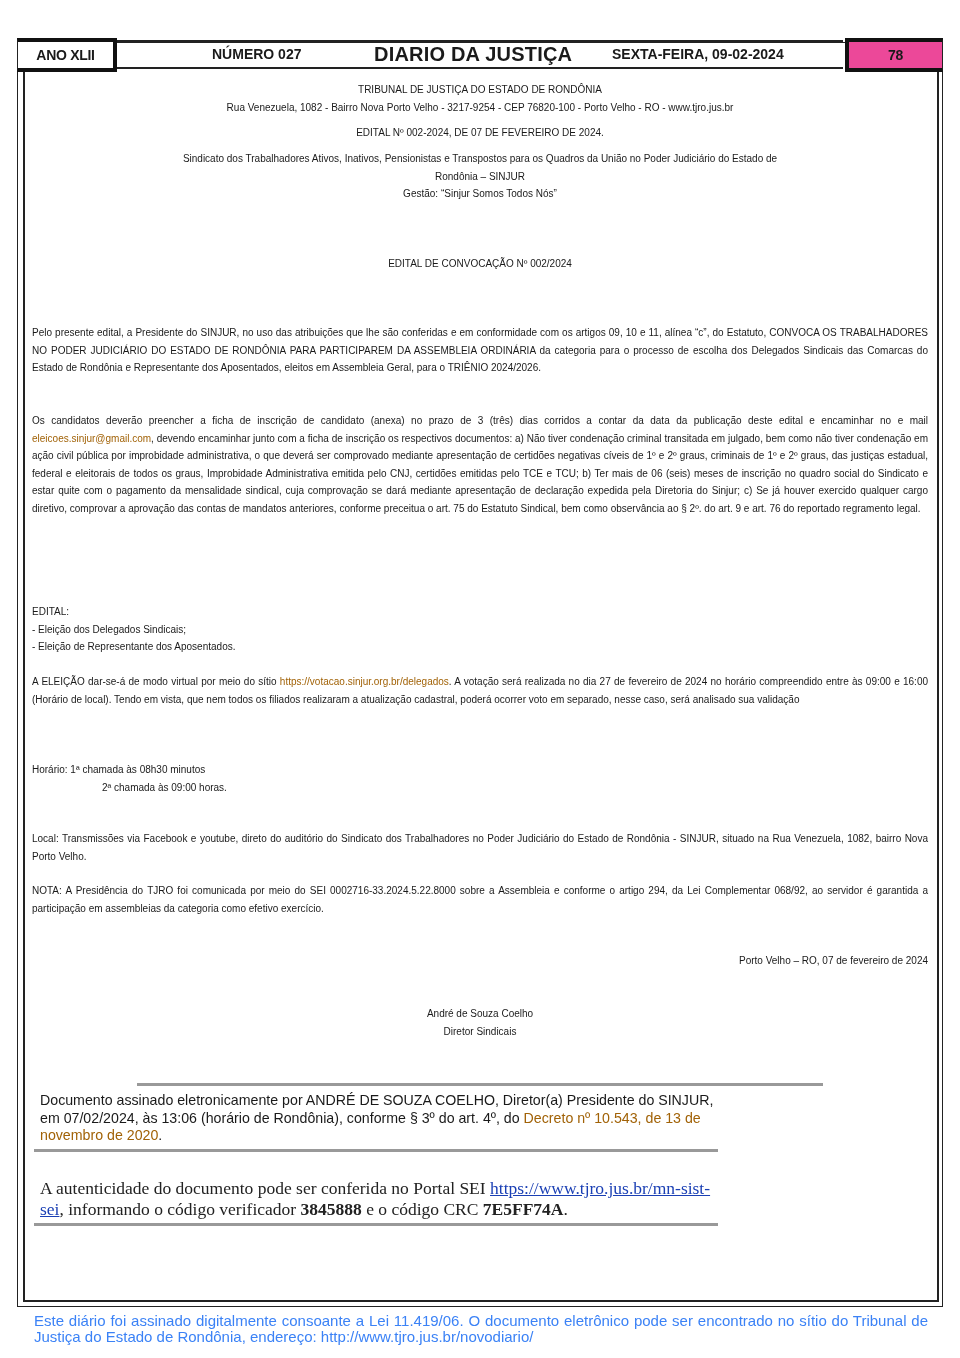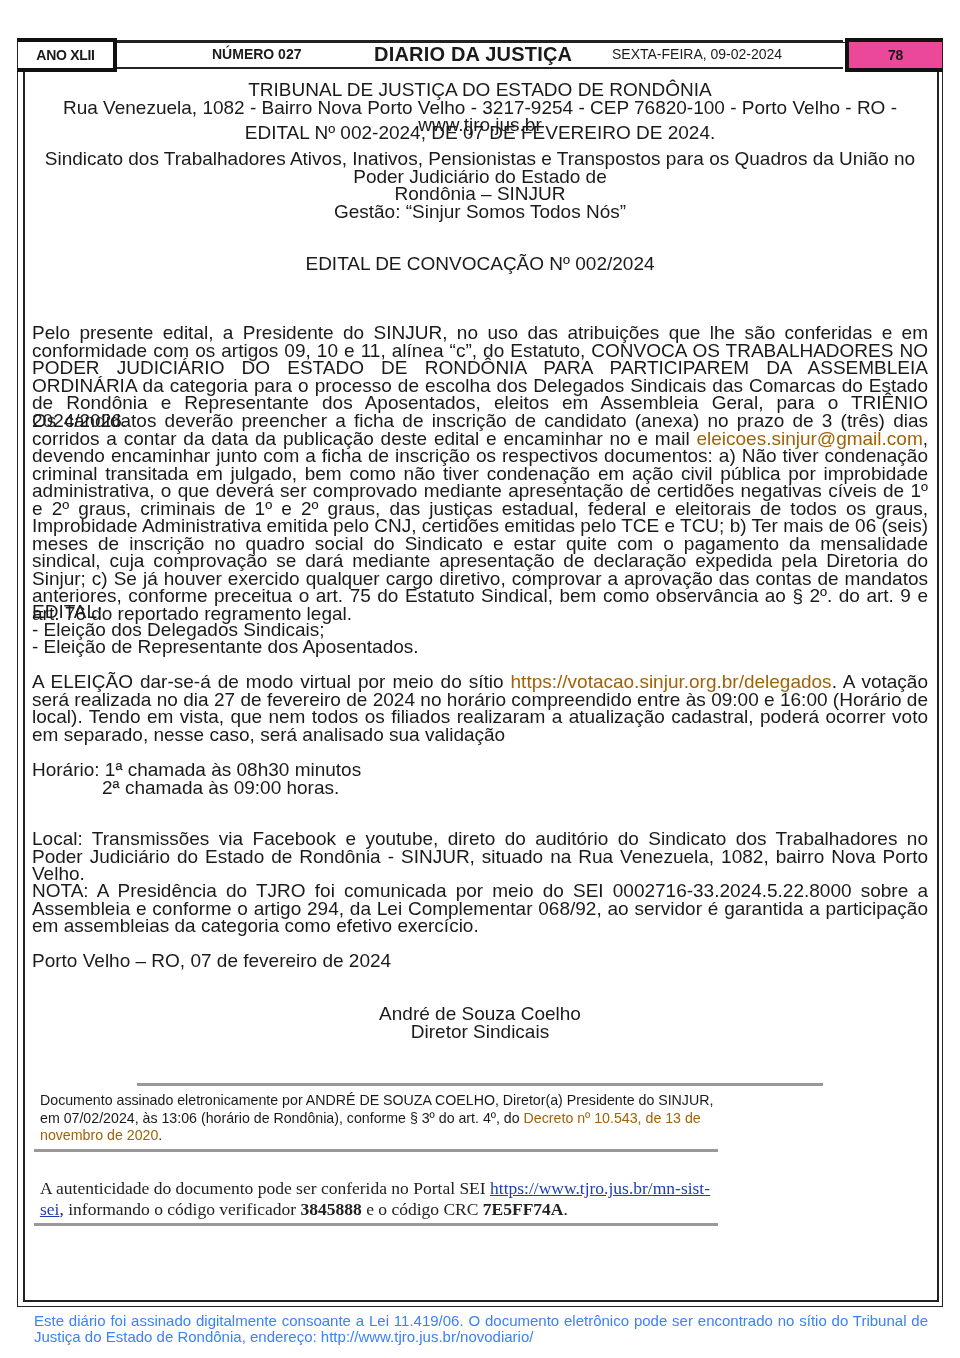--- a/index.html
+++ b/index.html
@@ -11,28 +11,28 @@
 
   
   .header { position: absolute; left: 17px; top: 38px; width: 926px; height: 34px; }
   .header-line-top { position: absolute; left: 100px; right: 100px; top: 2px; height: 2px; background: #222; }
   .header-line-bot { position: absolute; left: 100px; right: 100px; top: 29px; height: 2px; background: #222; }
   .box-left { position: absolute; left: 0px; top: 0px; width: 100px; height: 34px; box-sizing: border-box; border-top: 4px solid #111; border-right: 4px solid #111; border-bottom: 4px solid #111; border-left: 1px solid #222; background:#fff; }
   .box-right { position: absolute; right: 0px; top: 0px; width: 98px; height: 34px; box-sizing: border-box; border-top: 4px solid #111; border-left: 4px solid #111; border-bottom: 4px solid #111; border-right: 1px solid #222; background:#ec4899; }
   .box-left span, .box-right span { display:block; text-align:center; font-weight: bold; font-size: 14px; line-height: 26px; letter-spacing: -0.3px; }
   .hdr-num { position: absolute; left: 183px; top: 8px; font-weight: bold; font-size: 14px; padding-left: 12px; }
   .hdr-title { position: absolute; left: 357px; top: 5px; font-weight: bold; font-size: 20px; letter-spacing: 0.2px; }
-  .hdr-date { position: absolute; left: 595px; top: 8px; font-weight: normal; font-size: 14px; }
+  .hdr-date { position: absolute; left: 595px; top: 8px; font-weight: bold; font-size: 14px; }
   .center { text-align: center; }
   .just { text-align: justify; }
-  .right { text-align: left; }
+  .right { text-align: right; }
   .link { color: #a16207; }
   p { margin: 0; }
 
-  .blk { position: absolute; left: 32px; width: 896px; font-size: 19px; line-height: 17.5px; }
+  .blk { position: absolute; left: 32px; width: 896px; font-size: 10px; line-height: 17.5px; }
 
   .sig-line-top { position: absolute; left: 137px; top: 1083px; width: 686px; height: 3px; background: #999; }
   .sig-line-mid { position: absolute; left: 34px; top: 1149px; width: 684px; height: 3px; background: #999; }
   .sig-line-bot { position: absolute; left: 34px; top: 1223px; width: 684px; height: 3px; background: #999; }
   .sig-text { position: absolute; left: 40px; top: 1092px; width: 690px; font-size: 14.2px; line-height: 17.5px; }
   .auth-text { position: absolute; left: 40px; top: 1178px; width: 690px; font-family: "Liberation Serif", serif; font-size: 17.5px; line-height: 21px; color:#222; }
   .auth-text a { color: #1a3fb4; text-decoration: underline; }
 
   .footer { position: absolute; left: 34px; top: 1313px; width: 894px; font-size: 15px; line-height: 16px; text-align: justify; color: #3b82f6; }
 </style>

